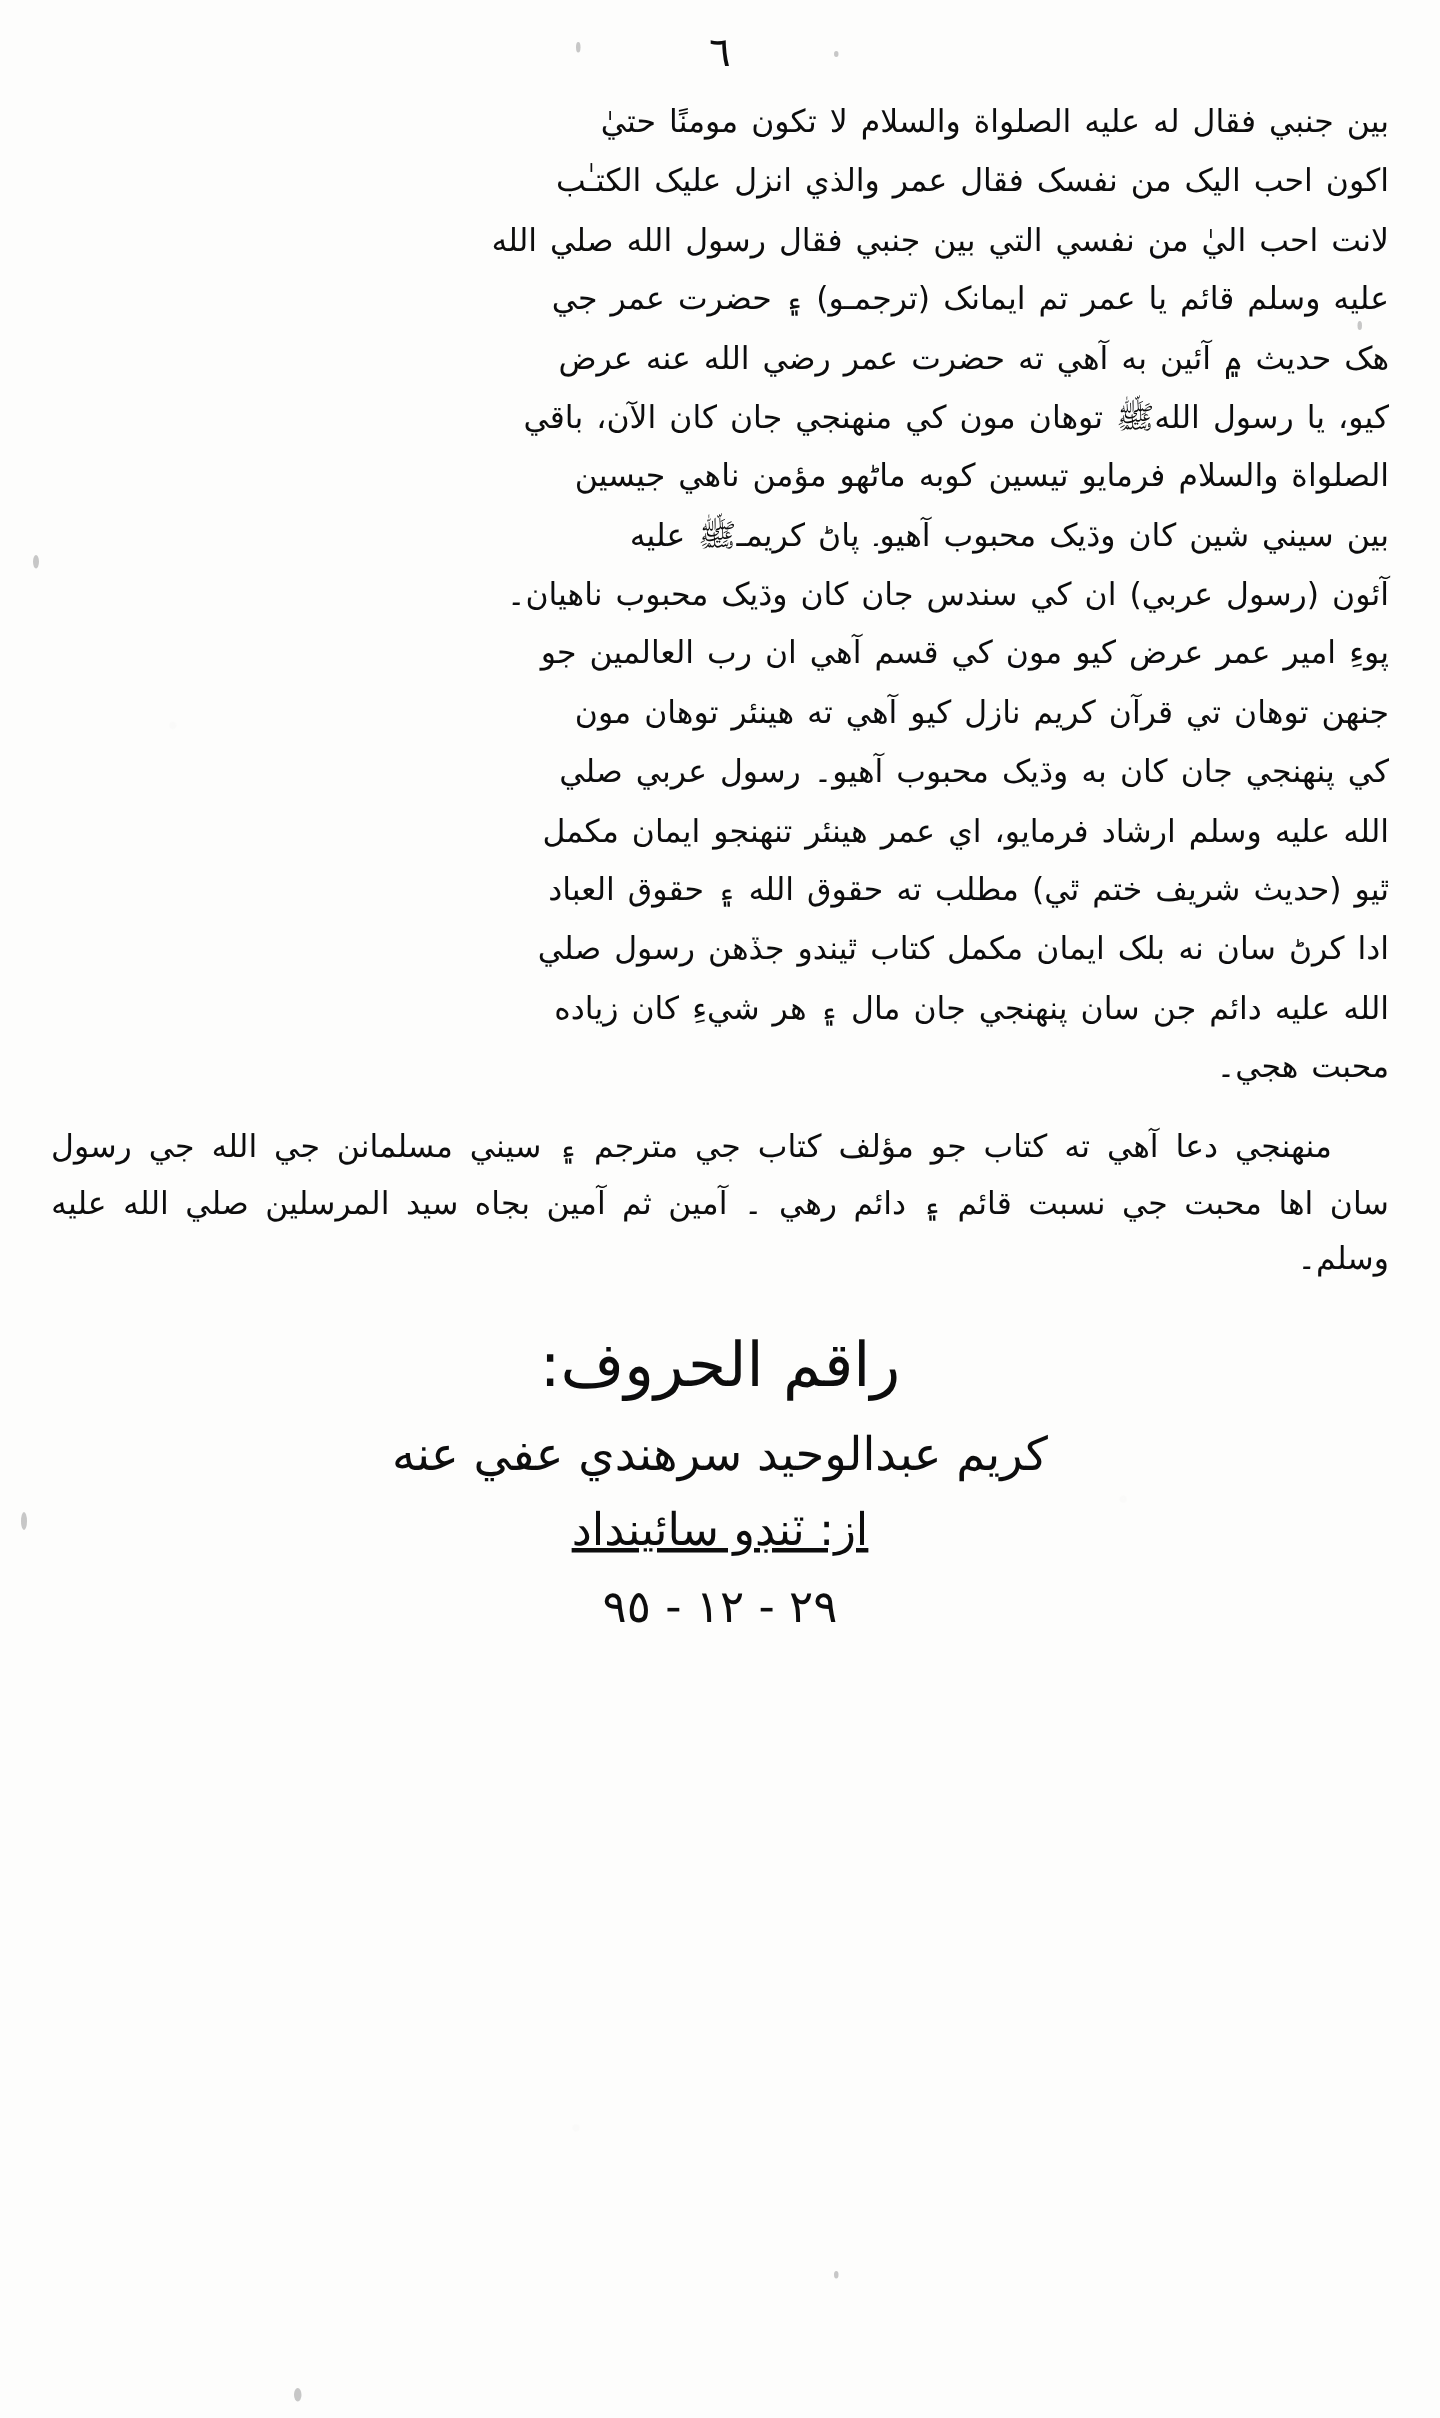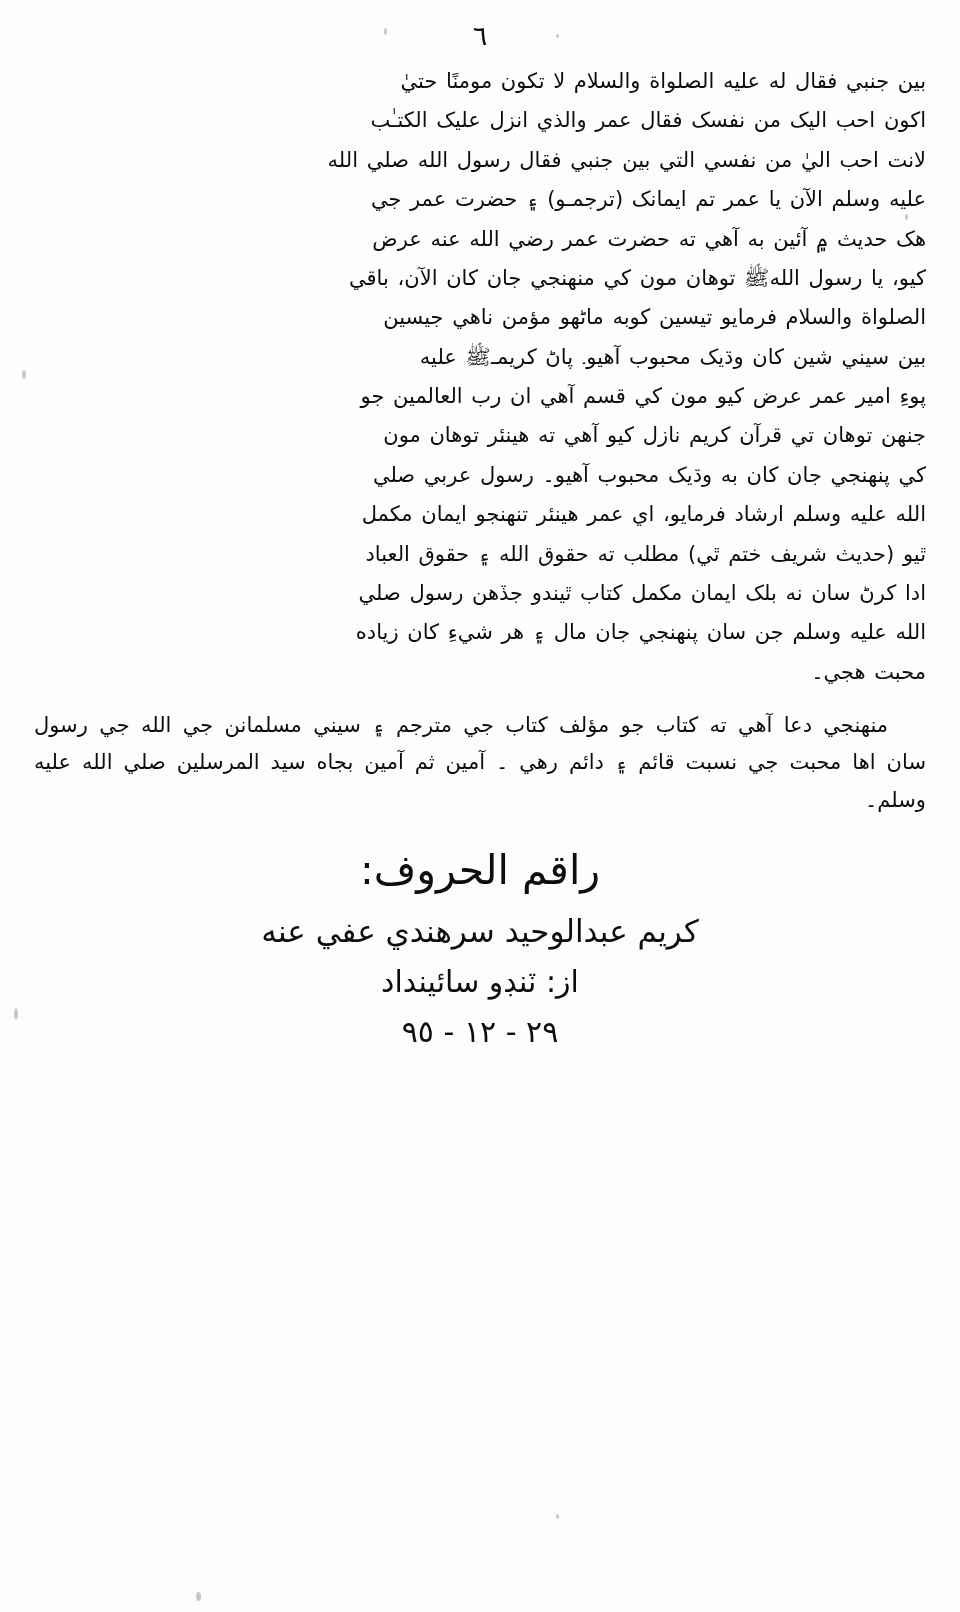--- a/index.html
+++ b/index.html
@@ -69,20 +69,21 @@
     margin: 2px 0;
   }
   .sig-title {
     font-size: 41px;
   }
   .sig-name {
     font-size: 31px;
   }
   .sig-from {
     font-size: 30px;
+    text-decoration: underline;
   }
   .sig-date {
     font-size: 30px;
     letter-spacing: 2px;
   }
 </style>
 </head>
 <body>
 
 <div class="page">
@@ -94,32 +95,33 @@
   <div class="speck" style="left:556px; top:1514px; width:3px; height:5px;"></div>
   <div class="speck" style="left:196px; top:1592px; width:5px; height:9px;"></div>
   <div class="speck" style="left:905px; top:214px; width:3px; height:6px;"></div>
 
   <div class="page-number">٦</div>
 
   <div class="body-text">
     <p>بين جنبي فقال له عليه الصلواة والسلام لا تكون مومنًا حتيٰ</p>
     <p>اكون احب اليک من نفسک فقال عمر والذي انزل عليک الكتـٰب</p>
     <p>لانت احب اليٰ من نفسي التي بين جنبي فقال رسول الله صلي الله</p>
-    <p>عليه وسلم الآن يا عمر تم ايمانک (ترجمـو) ۽ حضرت عمر جي</p>
+    <p>عليه وسلم قائم يا عمر تم ايمانک (ترجمـو) ۽ حضرت عمر جي</p>
     <p>هک حديث ۾ آئين به آهي ته حضرت عمر رضي الله عنه عرض</p>
     <p>كيو، يا رسول اللهﷺ توهان مون كي منهنجي جان كان الآن، باقي</p>
     <p>الصلواة والسلام فرمايو تيسين كوبه ماڻهو مؤمن ناهي جيسين</p>
     <p>بين سيني شين كان وڌيک محبوب آهيو۔ پاڻ كريمـﷺ عليه</p>
+    <p>آئون (رسول عربي) ان كي سندس جان كان وڌيک محبوب ناهيان۔</p>
     <p>پوءِ امير عمر عرض كيو مون كي قسم آهي ان رب العالمين جو</p>
     <p>جنهن توهان تي قرآن كريم نازل كيو آهي ته هينئر توهان مون</p>
     <p>كي پنهنجي جان كان به وڌيک محبوب آهيو۔ رسول عربي صلي</p>
     <p>الله عليه وسلم ارشاد فرمايو، اي عمر هينئر تنهنجو ايمان مكمل</p>
     <p>ٿيو (حديث شريف ختم ٿي) مطلب ته حقوق الله ۽ حقوق العباد</p>
     <p>ادا كرڻ سان نه بلک ايمان مكمل كتاب ٿيندو جڏهن رسول صلي</p>
-    <p>الله عليه وسلم جن سان پنهنجي جان مال ۽ هر شيءِ كان زياده</p>
+    <p>الله عليه دائم جن سان پنهنجي جان مال ۽ هر شيءِ كان زياده</p>
     <p>محبت هجي۔</p>
 
     <p class="para-indent">منهنجي دعا آهي ته كتاب جو مؤلف كتاب جي مترجم ۽ سيني مسلمانن جي الله جي رسول سان اها محبت جي نسبت قائم ۽ دائم رهي ۔ آمين ثم آمين بجاه سيد المرسلين صلي الله عليه وسلم۔</p>
   </div>
 
   <div class="signature-block">
     <div class="line sig-title">راقم الحروف:</div>
     <div class="line sig-name">كريم عبدالوحيد سرهندي عفي عنه</div>
     <div class="line sig-from">از: ٽنڊو سائينداد</div>
     <div class="line sig-date">٢٩ - ١٢ - ٩٥</div>

